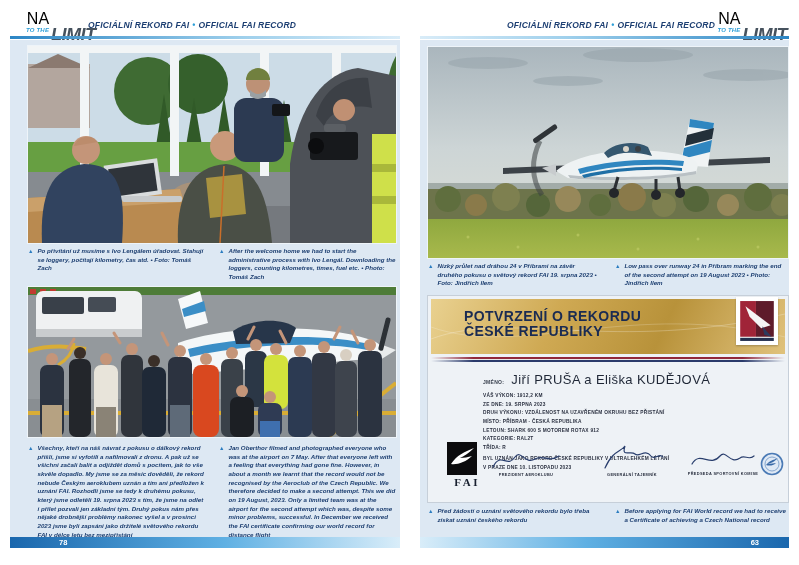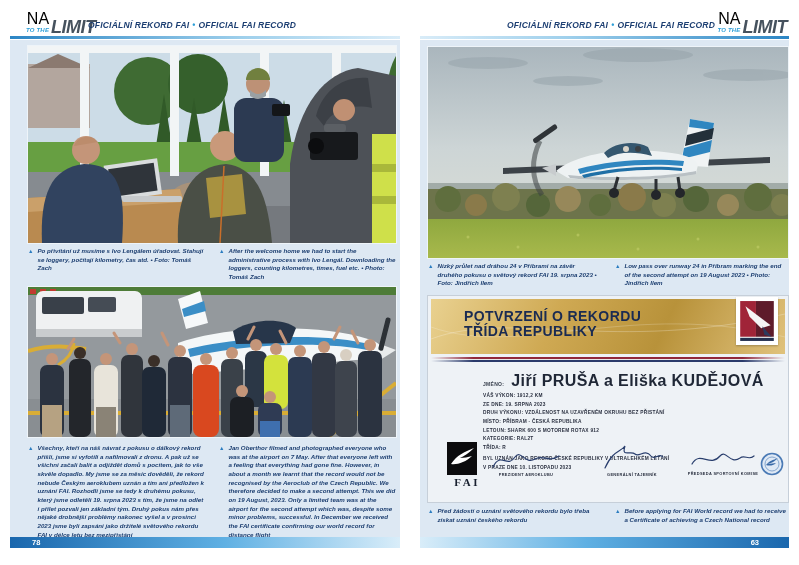--- a/index.html
+++ b/index.html
@@ -1,21 +1,21 @@
 <!DOCTYPE html>
 <html><head>
 <meta charset="utf-8">
 <style>
   * { margin:0; padding:0; box-sizing:border-box; }
   html,body { width:799px; height:565px; }
   body { background:#ffffff; font-family:"Liberation Sans", sans-serif; position:relative; overflow:hidden; }
 
   
   .hdr-logo { position:absolute; top:11px; display:flex; align-items:flex-end; gap:2px; }
-  .hdr-logo .stack { display:flex; flex-direction:column; align-items:flex-end; line-height:1; padding-bottom:3px; }
+  .hdr-logo .stack { display:flex; flex-direction:column; align-items:flex-end; line-height:1; padding-bottom:11px; }
   .stack .na, .stack .tothe { font-size:6px; font-weight:bold; font-style:italic; color:#2d9fd8; letter-spacing:.2px; }
   .hdr-logo .limit { font-size:18px; font-weight:bold; font-style:italic; color:#46525e; letter-spacing:-.5px; line-height:1;text-align:right; }
   #logo-left { left:26px; }
   #logo-right { right:12px; }
 
   .hdr-label { position:absolute; top:20px; font-style:italic; font-weight:bold; font-size:8.5px; color:#1d3f72; letter-spacing:.2px; white-space:nowrap; }
   #label-left { left:88px; }
   #label-right { right:84px; }
   .hdr-label .dot { color:#2d9fd8; padding:0 3px; }
 
@@ -37,38 +37,38 @@
 
   .cap-row { position:absolute; display:flex; gap:14px; }
   #cap-row-office { left:18px; top:207px; width:368px; }
   #cap-row-group  { left:18px; top:404px; width:368px; }
   #cap-row-flyby  { left:8px;  top:222px; width:360px; }
   #cap-row-cert   { left:8px;  top:467px; width:360px; }
   .cap { flex:1; display:flex; gap:4px; font-size:6.2px; font-style:italic; font-weight:bold; color:#1c3e70; line-height:1.4; }
   .cap .tri { color:#2a7cc0; font-style:normal; font-size:5.5px; line-height:1.6; }
 
   .pgbar { position:absolute; bottom:0; left:0; right:0; height:11px; color:#fff; font-size:7.5px; font-weight:bold; line-height:11px; }
-  #pgbar-left  { background:linear-gradient(to right,#1a67ad,#5fb0e3 55%,#d9edf9); padding-left:22px; }
+  #pgbar-left  { background:linear-gradient(to right,#1a67ad,#5fb0e3 55%,#d9edf9); padding-left:49px; }
   #pgbar-right { background:linear-gradient(to left,#1a67ad,#5fb0e3 55%,#d9edf9); padding-right:30px; text-align:right; }
 
   
   #certificate { position:absolute; left:8px; top:256px; width:360px; height:206px; background:#eef2f6; box-shadow:0 0 0 1px #c6cfd9; }
   .cert-gold { position:absolute; left:3px; right:3px; top:3px; height:55px;
                background:linear-gradient(115deg,#e9d190 0%,#cfa953 35%,#b8923a 65%,#e0c27c 100%); }
   .cert-gold svg { position:absolute; inset:0; width:100%; height:100%; }
   .cert-title { position:absolute; left:36px; top:13px; font-weight:bold; font-size:14px; line-height:1.1; color:#1a2b52; letter-spacing:.4px; }
   .cert-emblem { position:absolute; right:10px; top:1px; width:42px; height:48px; background:#fff; padding:3px; box-shadow:0 1px 2px rgba(0,0,0,.25); }
   .cert-emblem svg { display:block; width:100%; height:100%; }
   .cert-stripe { position:absolute; left:3px; right:3px; top:61px; height:5px;
                  background:linear-gradient(to bottom,#93283a 0 38%,#e8e8ea 38% 52%,#2a3a6b 52% 100%); }
   .cert-stripe::after { content:""; position:absolute; inset:0;
                  background:linear-gradient(to right,#eef2f6,transparent 12%,transparent 88%,#eef2f6); }
   .cert-name-row { position:absolute; left:55px; top:76px; display:flex; align-items:baseline; gap:7px; }
   .cert-name-label { font-size:5px; font-weight:bold; color:#39414f; letter-spacing:.3px; }
-  .cert-name { font-size:16px; font-weight:bold; color:#1f2736; letter-spacing:.4px; }
+  .cert-name { font-size:13px; font-weight:normal; color:#1f2736; letter-spacing:.4px; }
   .cert-lines { position:absolute; left:55px; top:96px; }
   .cert-line { font-size:4.8px; font-weight:bold; color:#2a3040; letter-spacing:.25px; line-height:1.8; }
   .cert-line.gap { margin-top:3px; }
 
   .fai-logo { position:absolute; left:16px; top:146px; width:36px; text-align:right; }
   .fai-box { width:30px; height:33px; background:#0c0c0e; margin:0 auto; position:relative; }
   .fai-box svg { display:block; width:100%; height:100%; }
   .fai-text { font-family:"Liberation Serif", serif; font-size:11px; font-weight:bold; color:#18202f; letter-spacing:2.5px; margin-top:1px; }
 
   .sig { position:absolute; text-align:center; }
@@ -356,21 +356,21 @@
 
   <div id="certificate">
     <div class="cert-gold">
       <svg viewBox="0 0 354 55" preserveAspectRatio="none">
         <path d="M0 40 C 80 10 180 55 354 15" stroke="#ffffff" stroke-width="1" fill="none" opacity=".25"></path>
         <path d="M0 28 C 90 60 200 0 354 38" stroke="#ffffff" stroke-width="1" fill="none" opacity=".2"></path>
       </svg>
     </div>
     <div class="cert-title">
       <div>POTVRZENÍ O REKORDU</div>
-      <div>TŘÍDA REPUBLIKY</div>
+      <div>ČESKÉ REPUBLIKY</div>
     </div>
     <div class="cert-emblem">
       <svg viewBox="0 0 34 40">
         <rect x="1" y="1" width="15" height="34" fill="#a02438"></rect>
         <rect x="16" y="1" width="17" height="34" fill="#5e1b2a"></rect>
         <polygon points="6,6 30,24 21,27 10,16" fill="#f4f4f4"></polygon>
         <polygon points="22,25 31,35 24,33" fill="#2c3a5e"></polygon>
         <rect x="1" y="36" width="32" height="3" fill="#24304f"></rect>
       </svg>
     </div>

